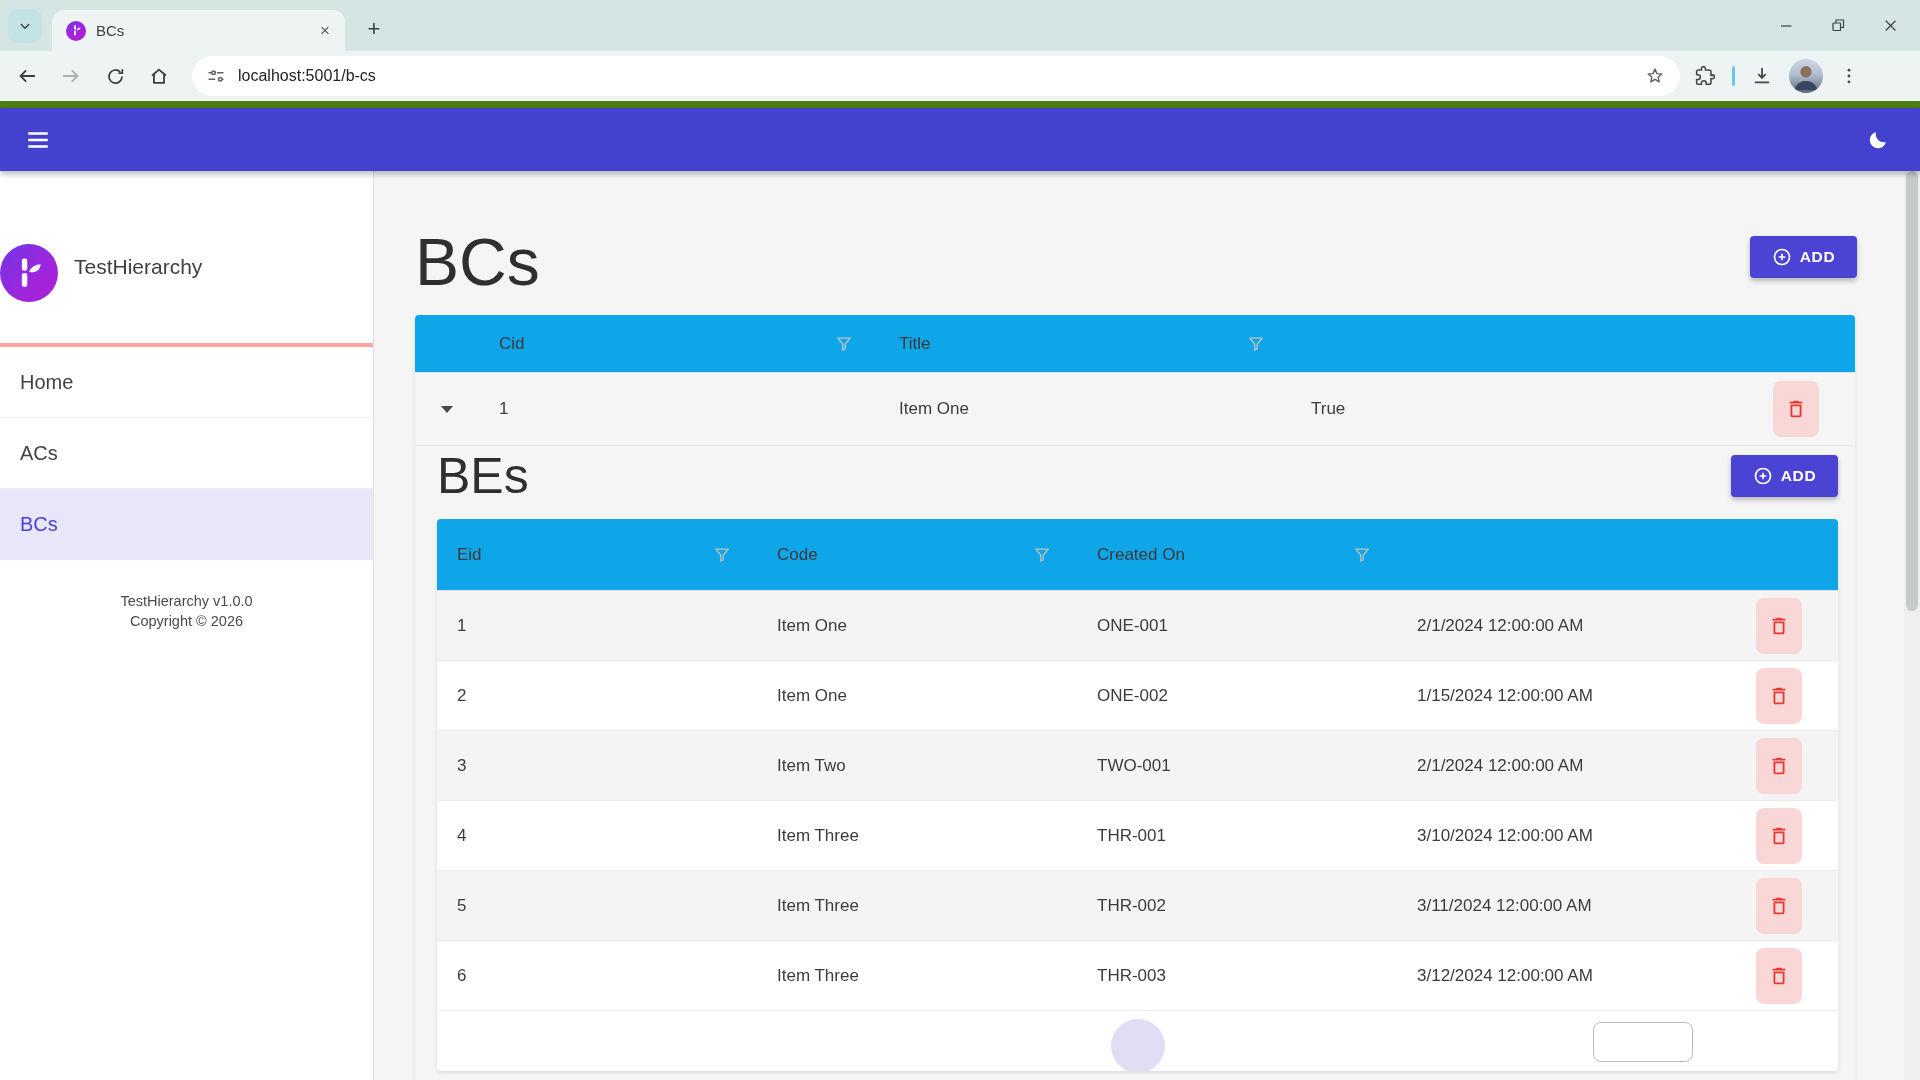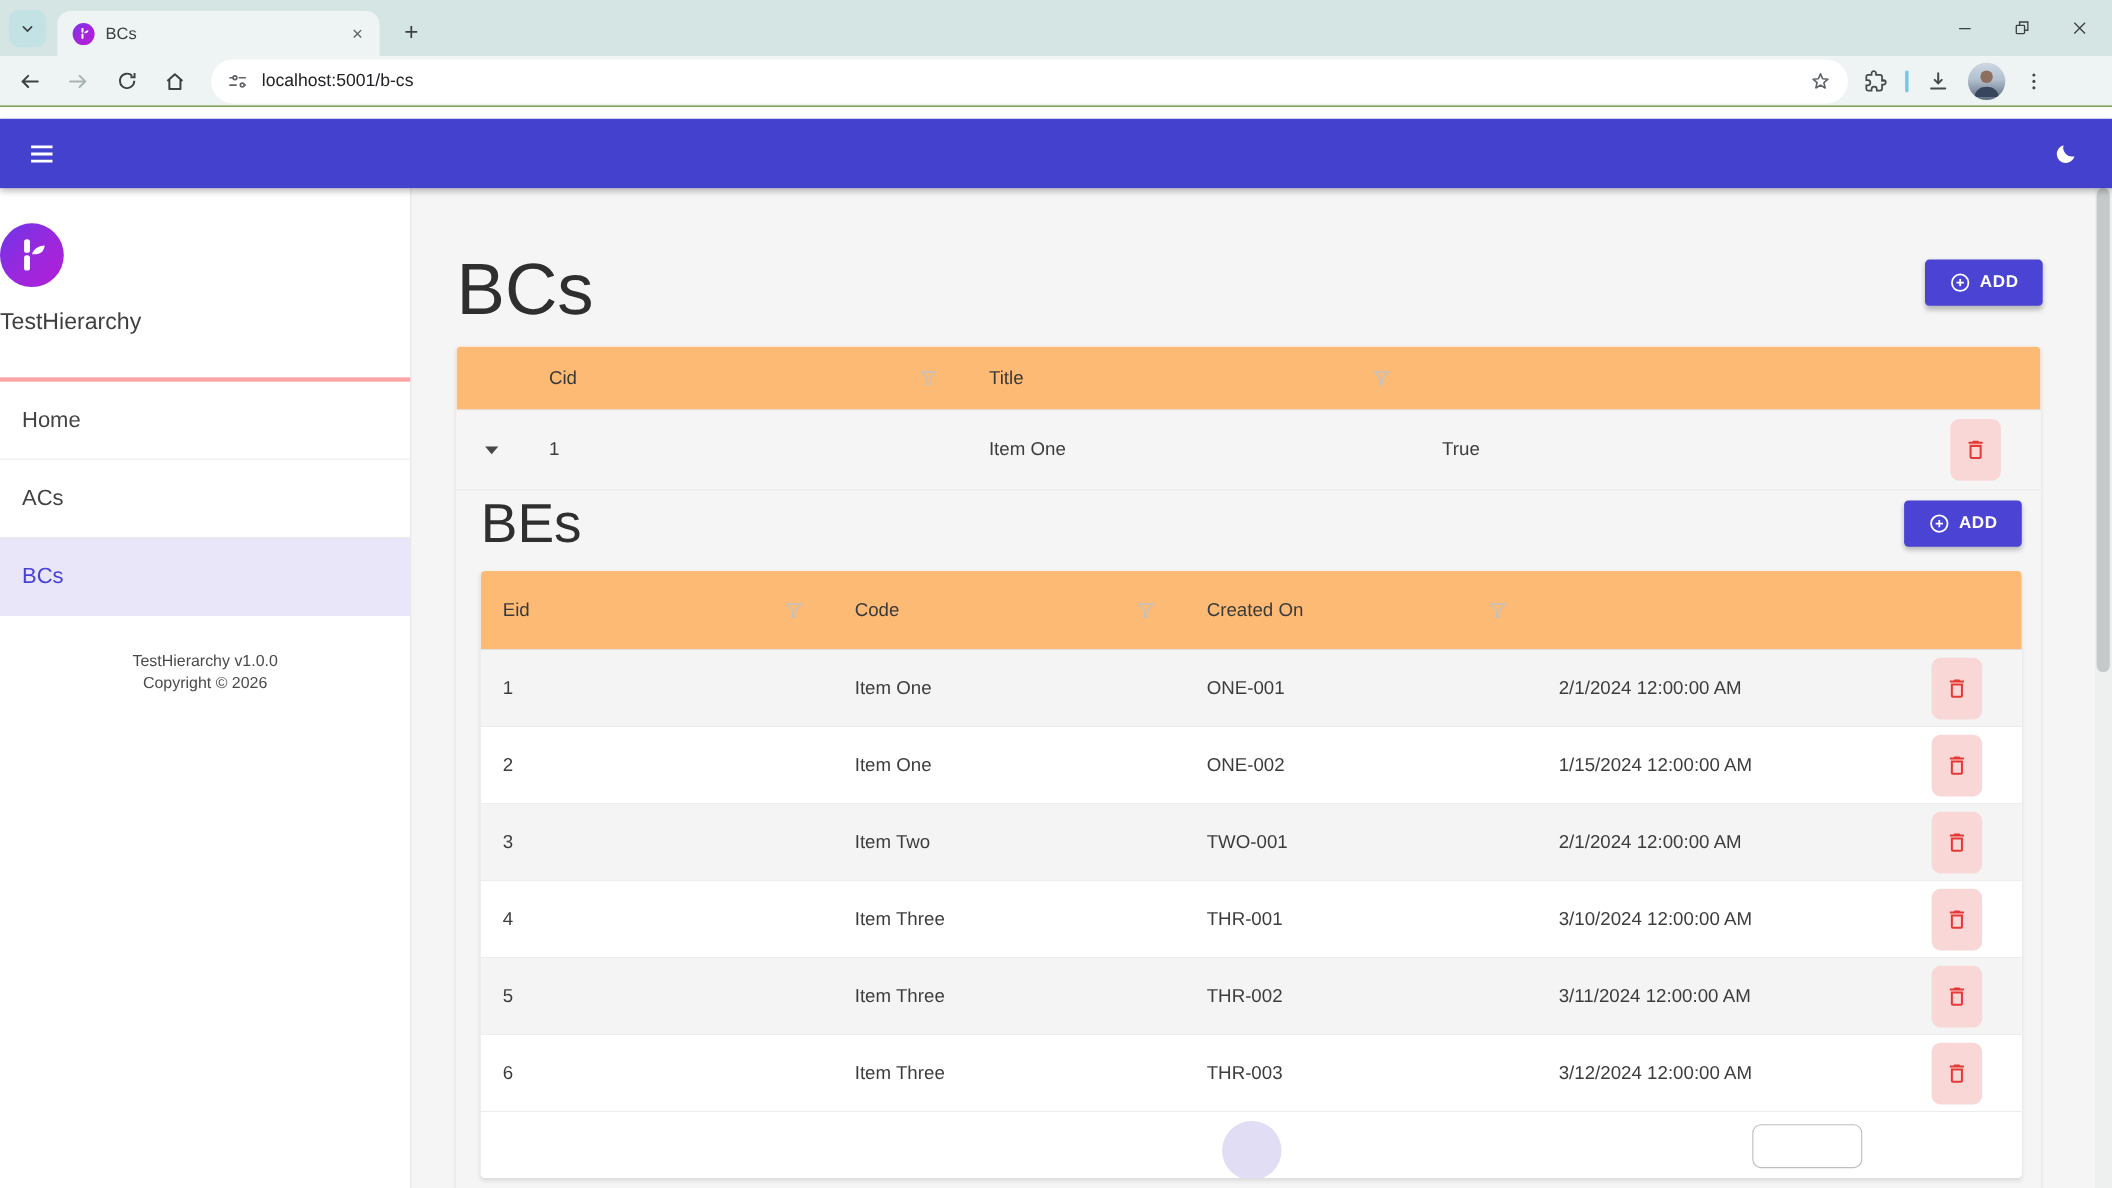--- a/index.html
+++ b/index.html
@@ -12,54 +12,54 @@
   .tabstrip { position:absolute; top:0; left:0; right:0; height:51px; background:#d4e5e4; display:flex; align-items:center; }
   .tab-search-btn { width:34px; height:34px; margin-left:8px; border-radius:10px; background:#c3e2e4; display:flex; align-items:center; justify-content:center; }
   .tab { position:absolute; left:52px; top:10px; width:293px; height:41px; background:#eef4f3; border-radius:12px 12px 0 0; display:flex; align-items:center; padding:0 10px 0 14px; }
   .favicon { width:20px; height:20px; border-radius:50%; background:linear-gradient(135deg,#7a35e6 0%,#a822dd 60%,#b51fd2 100%); display:flex; align-items:center; justify-content:center; }
   .tab-title { margin-left:10px; font-size:15px; color:#3c3f41; flex:1; }
   .tab-close { width:20px; height:20px; font-size:17px; color:#5f6368; line-height:20px; text-align:center; border-radius:50%; }
   .newtab { position:absolute; left:358px; top:13px; width:32px; height:32px; font-size:22px; color:#3c4043; border-radius:50%; }
   .win-controls { position:absolute; right:0; top:0; height:51px; display:flex; align-items:center; gap:22px; padding-right:14px; }
   .win-btn { width:30px; height:30px; display:flex; align-items:center; justify-content:center; }
 
-  .toolbar { position:absolute; top:51px; left:0; right:0; height:46px; background:#eef4f3; display:flex; align-items:center; border-bottom:1px solid #4d7c0f; }
+  .toolbar { position:absolute; top:51px; left:0; right:0; height:57px; background:#eef4f3; display:flex; align-items:center; border-bottom:7px solid #4d7c0f; }
   .nav-ico { width:34px; height:34px; display:flex; align-items:center; justify-content:center; border-radius:50%; margin-left:10px; }
   .omnibox { height:40px; flex:1; margin:0 14px 0 16px; background:#ffffff; border-radius:20px; display:flex; align-items:center; padding:0 14px; max-width:1488px; }
   .omnibox .url { font-size:16px; color:#202124; margin-left:12px; flex:1; }
   .right-cluster { display:flex; align-items:center; gap:16px; padding-right:14px; }
   .dl-indicator { width:3px; height:20px; background:#6fc7e8; border-radius:2px; }
   .avatar { width:34px; height:34px; border-radius:50%; overflow:hidden; background:linear-gradient(180deg,#cdd8e4 0%,#b3c0cf 45%,#5c6b7d 100%); }
 
   
   .appbar { position:absolute; top:108px; left:0; right:0; height:63px; background:#4441ce; display:flex; align-items:center; justify-content:space-between; padding:0 22px 0 18px; box-shadow:0 3px 6px rgba(0,0,0,.28); z-index:5; }
   .icon-btn { width:40px; height:40px; display:flex; align-items:center; justify-content:center; border-radius:50%; }
 
   
   .sidebar { position:absolute; top:171px; left:0; width:374px; bottom:0; background:#fff; border-right:1px solid #e0e0e0; z-index:2; }
-  .brand-block { height:172px; display:flex; flex-direction:column; align-items:flex-start; }
+  .brand-block { height:172px; display:flex; flex-direction:row; align-items:center;gap:16px; }
   .logo { width:58px; height:58px; margin-top:32px; border-radius:50%; background:linear-gradient(135deg,#6f35e6 0%,#9c27dd 55%,#b01fd6 100%); display:flex; align-items:center; justify-content:center; }
   .brand { margin-top:20px; font-size:21px; color:#3f3f3f; }
   .nav { border-top:4px solid #fca5a5; }
   .nav-item { height:71px; display:flex; align-items:center; padding-left:20px; font-size:20px; color:#424242; border-bottom:1px solid #eeeeee; cursor:pointer; }
   .nav-item.active { background:#e9e6f9; color:#4841d6; border-bottom:none; }
   .side-footer { margin-top:32px; text-align:center; font-size:14.5px; color:#4a4a4a; line-height:1.35; }
 
   
   .main { position:absolute; top:171px; left:374px; right:16px; bottom:0; background:#f5f5f5; overflow:hidden; }
   .page-title { position:absolute; top:58px; left:41px; font-size:66px; font-weight:400; color:#2f2f2f; line-height:1; }
   .add-btn { width:107px; height:42px; background:#4a43d4; color:#fff; border-radius:4px; display:flex; align-items:center; justify-content:center; gap:8px; font-size:15.5px; font-weight:bold; letter-spacing:.6px; box-shadow:0 3px 5px rgba(0,0,0,.25); }
   .add-btn-outer { position:absolute; top:65px; right:47px; }
 
   .card { background:#fff; border-radius:4px; box-shadow:0 2px 4px rgba(0,0,0,.1); }
   .outer-card { position:absolute; left:41px; right:49px; top:144px; bottom:-24px; overflow:hidden; }
 
   .grid-outer { display:grid; grid-template-columns:64px 400px 412px 413px 1fr; }
   .grid-inner { display:grid; grid-template-columns:320px 320px 320px 320px 1fr; }
-  .hrow { height:58px; border-bottom:1px solid #e0e0e0; background:#fdba74; }
+  .hrow { height:58px; border-bottom:1px solid #e0e0e0; background:#0ea5e9; }
   .hrow-inner { height:72px; }
   .hcell { display:flex; align-items:center; justify-content:space-between; padding:0 24px 0 20px; font-size:17px; font-weight:500; color:#3a3a3a; }
   .filter-btn { width:22px; height:22px; display:flex; align-items:center; justify-content:center; }
   .cell { display:flex; align-items:center; padding-left:20px; font-size:17px; color:#3c3c3c; }
   .caret-cell { justify-content:center; padding-left:0; }
   .caret { width:0; height:0; border-left:6px solid transparent; border-right:6px solid transparent; border-top:7px solid #474747; }
   .actions-cell { display:flex; align-items:center; justify-content:flex-end; padding-right:36px; }
   .del-btn { width:46px; height:56px; border-radius:8px; background:#f9d7d7; display:flex; align-items:center; justify-content:center; }
 
   .outer-row { height:73px; background:#f5f5f5; border-bottom:1px solid #e4e4e4; }

